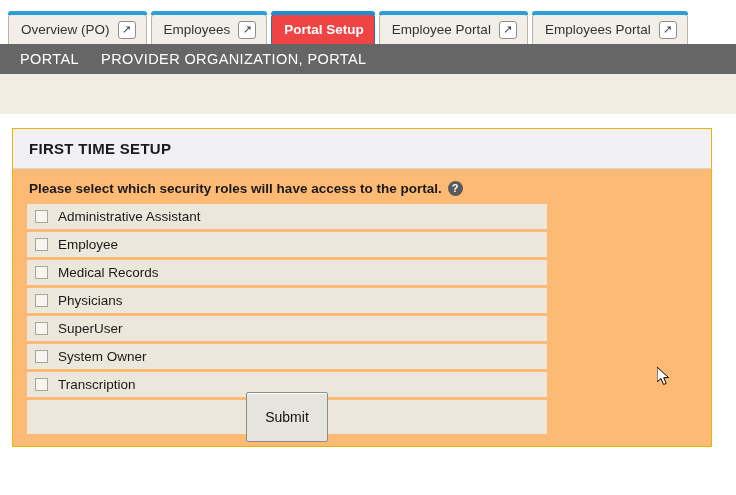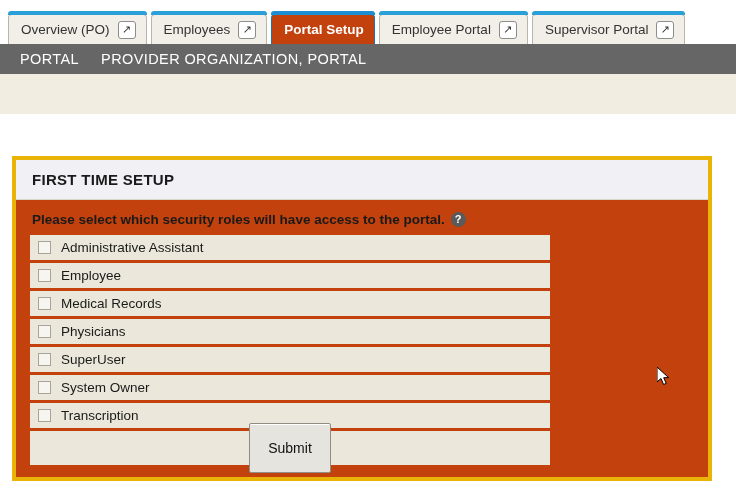--- a/index.html
+++ b/index.html
@@ -53,21 +53,21 @@
     content: "";
     position: absolute;
     left: -1px;
     right: -1px;
     top: -4px;
     height: 4px;
     background: #2a9fd8;
     border-radius: 3px 3px 0 0;
   }
   .tab.active {
-    background: #c2410c;
+    background: #ef4444;
     border-color: #1478b5;
     color: #ffffff;
     font-weight: bold;
   }
   .tab.active::before {
     background: #1c8fd4;
   }
   .tab-label {
     line-height: 28px;
   }
@@ -111,24 +111,23 @@
   }
 
   
   .content {
     background: #ffffff;
     padding: 14px 0 0 12px;
     box-sizing: border-box;
   }
   .panel {
     width: 700px;
-    border: 4px solid #eab308;
-    background: #c2410c;
-    box-sizing: border-box;
-    margin-top: 28px;
+    border: 1px solid #eab308;
+    background: #fdba74;
+    box-sizing: border-box;
   }
   .panel-title {
     background: #f0f0f5;
     border-bottom: 1px solid #d9d6cc;
     height: 40px;
     display: flex;
     align-items: center;
     padding-left: 16px;
     font-size: 15px;
     font-weight: bold;
@@ -234,21 +233,21 @@
     <div class="tab active">
       <span class="tab-label">Portal Setup</span>
     </div>
 
     <div class="tab">
       <span class="tab-label">Employee Portal</span>
       <span class="ext-icon">↗</span>
     </div>
 
     <div class="tab">
-      <span class="tab-label">Supervisor Portal</span>
+      <span class="tab-label">Employees Portal</span>
       <span class="ext-icon">↗</span>
     </div>
 
   </div>
 </div>
 
 <div class="headerbar">
   <span class="hdr-main">PORTAL</span>
   <span class="hdr-sub">PROVIDER ORGANIZATION, PORTAL</span>
 </div>

